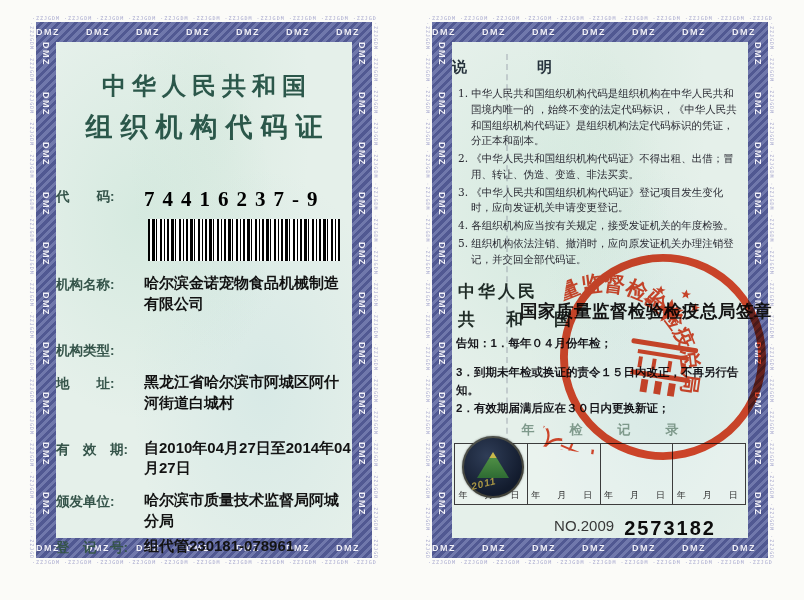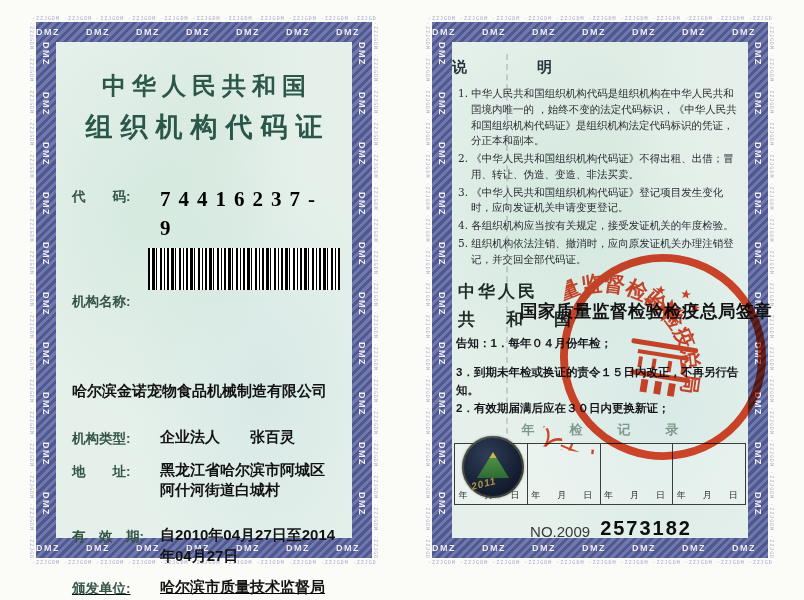--- a/index.html
+++ b/index.html
@@ -33,32 +33,32 @@
          background-image:
            radial-gradient(ellipse at 28% 35%,rgba(120,195,160,.14),transparent 45%),
            radial-gradient(ellipse at 70% 70%,rgba(120,185,200,.12),transparent 45%),
            radial-gradient(ellipse at 55% 15%,rgba(150,200,170,.10),transparent 40%);}
 
   
   .cert-title1{margin-top:28px;text-align:center;font-size:24px;font-weight:bold;
                letter-spacing:6px;text-indent:6px;color:#2b574a;}
   .cert-title2{margin-top:7px;text-align:center;font-size:27px;font-weight:bold;
                letter-spacing:8px;text-indent:8px;color:#2b574a;}
-  .row{display:flex;padding:0 16px;}
+  .row{display:flex;padding:0 0;}
   .row .lab{flex:0 0 88px;font-size:13.5px;font-weight:bold;color:#35544a;padding-top:3px;}
   .row .val{flex:1;font-size:15px;font-weight:bold;color:#131313;line-height:1.38;}
   .row-code{margin-top:40px;}
   .row-code .val{font-family:"Liberation Serif",serif;font-size:21px;letter-spacing:8px;color:#000;padding-top:0;}
   .barcode{margin:5px 0 0 92px;width:192px;height:42px;
            background:repeating-linear-gradient(90deg,#000 0 2px,#fff 2px 4px,#000 4px 7px,#fff 7px 8px,#000 8px 9px,#fff 9px 12px,#000 12px 14px,#fff 14px 16px,#000 16px 17px,#fff 17px 19px);}
-  .row-name{margin-top:0;flex-direction:column;}
+  .row-name{margin-top:12px;}
   .row-type{margin-top:25px;}
   .row-addr{margin-top:12px;}
   .row-valid{margin-top:24px;}
-  .row-issue{margin-top:11px;text-decoration:underline;}
+  .row-issue{margin-top:11px;}
   .row-reg{margin-top:5px;}
 
   
   .note-head{margin-top:16px;font-size:15px;font-weight:bold;
              color:#26323c;letter-spacing:2px;}
   .notes{margin:9px 8px 0 6px;font-size:10.5px;line-height:1.5;color:#2b2b34;
          font-family:"DejaVu Serif",serif;}
   .note{padding-left:13px;text-indent:-13px;margin-bottom:2px;}
   .issuer{position:relative;margin-top:13px;padding:0 6px;height:56px;}
   .issuer-cn1{font-size:17px;font-weight:bold;color:#1f2b26;letter-spacing:3px;}
@@ -77,22 +77,22 @@
   .cell-date{position:absolute;bottom:2px;left:0;right:0;text-align:center;
              font-size:9px;letter-spacing:4px;color:#2e2e2e;}
   .hologram{position:absolute;left:10px;top:394px;width:62px;height:62px;border-radius:50%;
             background:radial-gradient(circle at 40% 32%,#2f3d57,#121b2d 68%);
             box-shadow:inset 0 0 0 2px rgba(190,170,90,.28),0 0 2px rgba(0,0,0,.5);z-index:4;}
   .holo-hill{position:absolute;left:15px;top:16px;width:32px;height:26px;
              background:linear-gradient(180deg,#c8b84a 0 22%,#4f8f45 22%,#2e6b33 100%);
              clip-path:polygon(50% 0,100% 100%,0 100%);}
   .holo-year{position:absolute;left:9px;bottom:9px;font-size:10px;font-style:italic;
              font-weight:bold;color:#a89544;transform:rotate(-14deg);letter-spacing:1px;}
-  .serial{margin-top:12px;display:flex;align-items:flex-end;justify-content:flex-end;
-          padding-right:56px;gap:10px;}
+  .serial{margin-top:12px;display:flex;align-items:flex-start;justify-content:flex-end;
+          padding-right:32px;gap:10px;}
   .serial-prefix{font-size:15px;color:#383838;}
   .serial-number{font-size:20px;font-weight:bold;color:#0d0d0d;letter-spacing:2px;}
   .crease{position:absolute;left:54px;top:12px;height:400px;width:0;
           border-left:2px dashed rgba(80,80,110,.22);z-index:1;}
   .seal-svg{position:absolute;left:132px;top:236px;width:214px;height:214px;
             mix-blend-mode:multiply;opacity:.93;transform:rotate(9deg);z-index:5;}
 </style>
 </head>
 <body>
 
@@ -115,21 +115,20 @@
         <div class="val">74416237-9</div>
       </div>
       <div class="barcode"></div>
 
       <div class="row row-name">
         <div class="lab">机构名称:</div>
         <div class="val">哈尔滨金诺宠物食品机械制造有限公司</div>
       </div>
       <div class="row row-type">
         <div class="lab">机构类型:</div>
-        <div class="val">企业法人　　张百灵</div>
       </div>
       <div class="row row-addr">
         <div class="lab">地　　址:</div>
         <div class="val">黑龙江省哈尔滨市阿城区阿什河街道白城村</div>
       </div>
       <div class="row row-valid">
         <div class="lab">有　效　期:</div>
         <div class="val">自2010年04月27日至2014年04月27日</div>
       </div>
       <div class="row row-issue">

